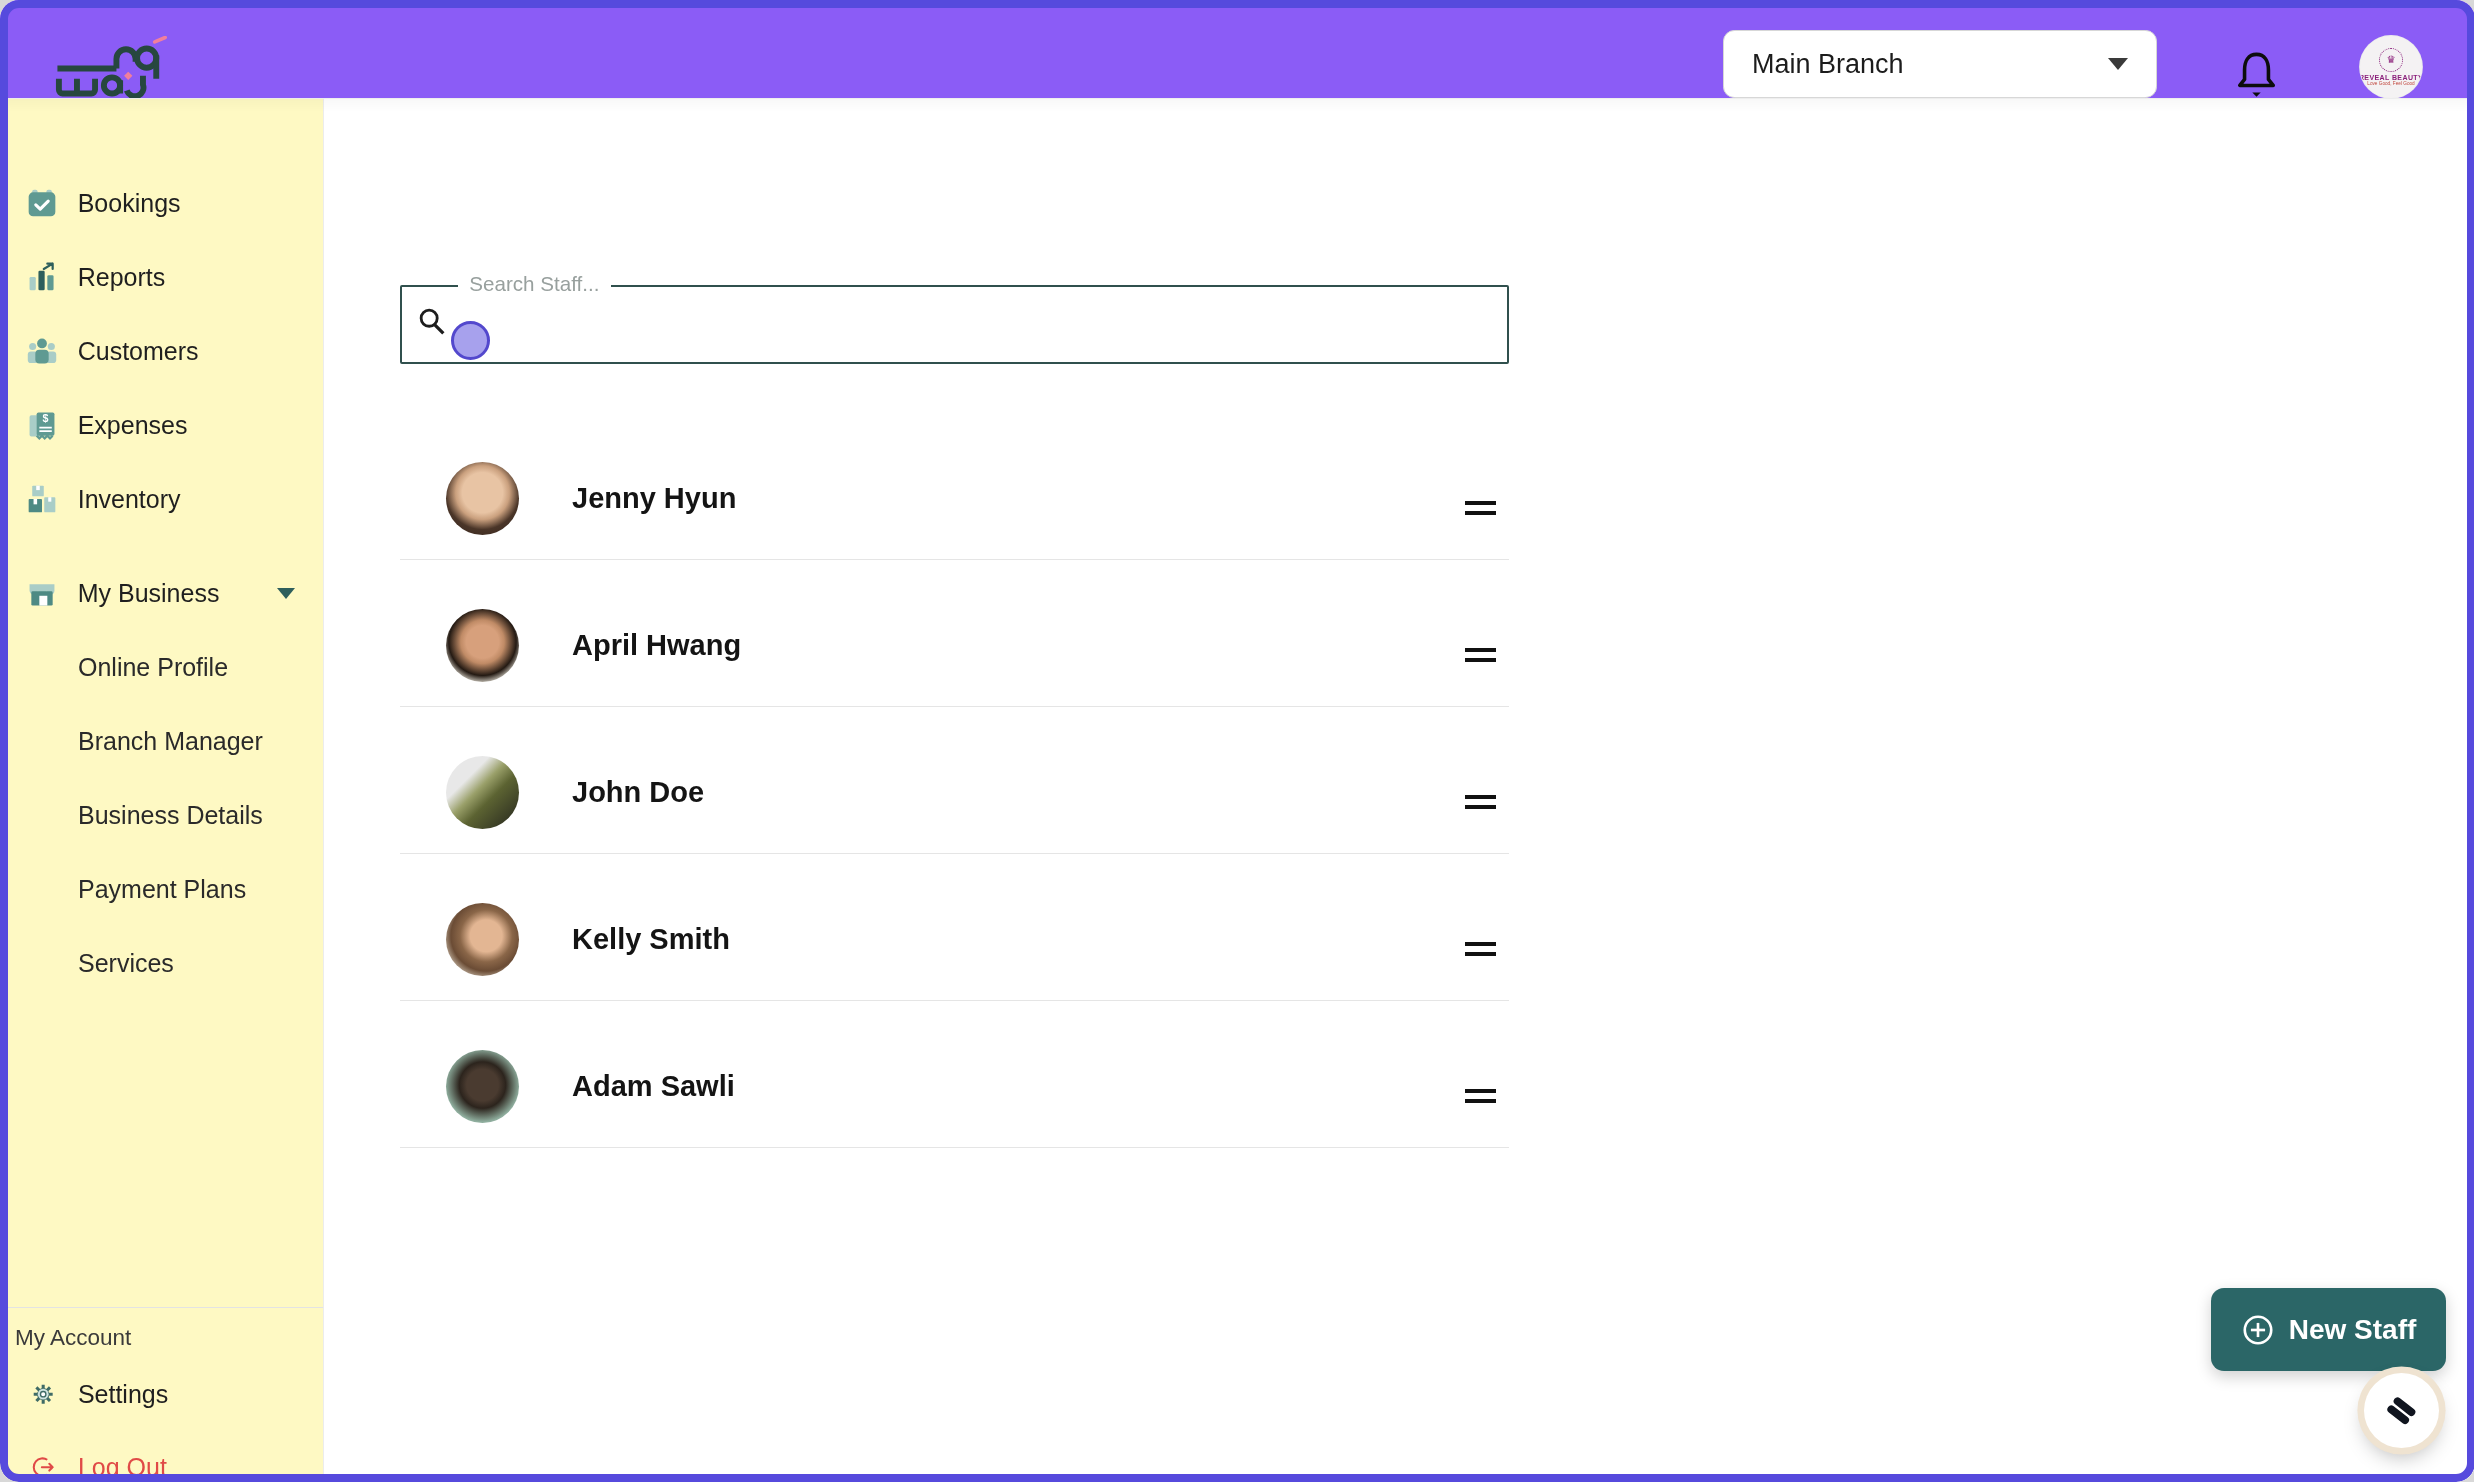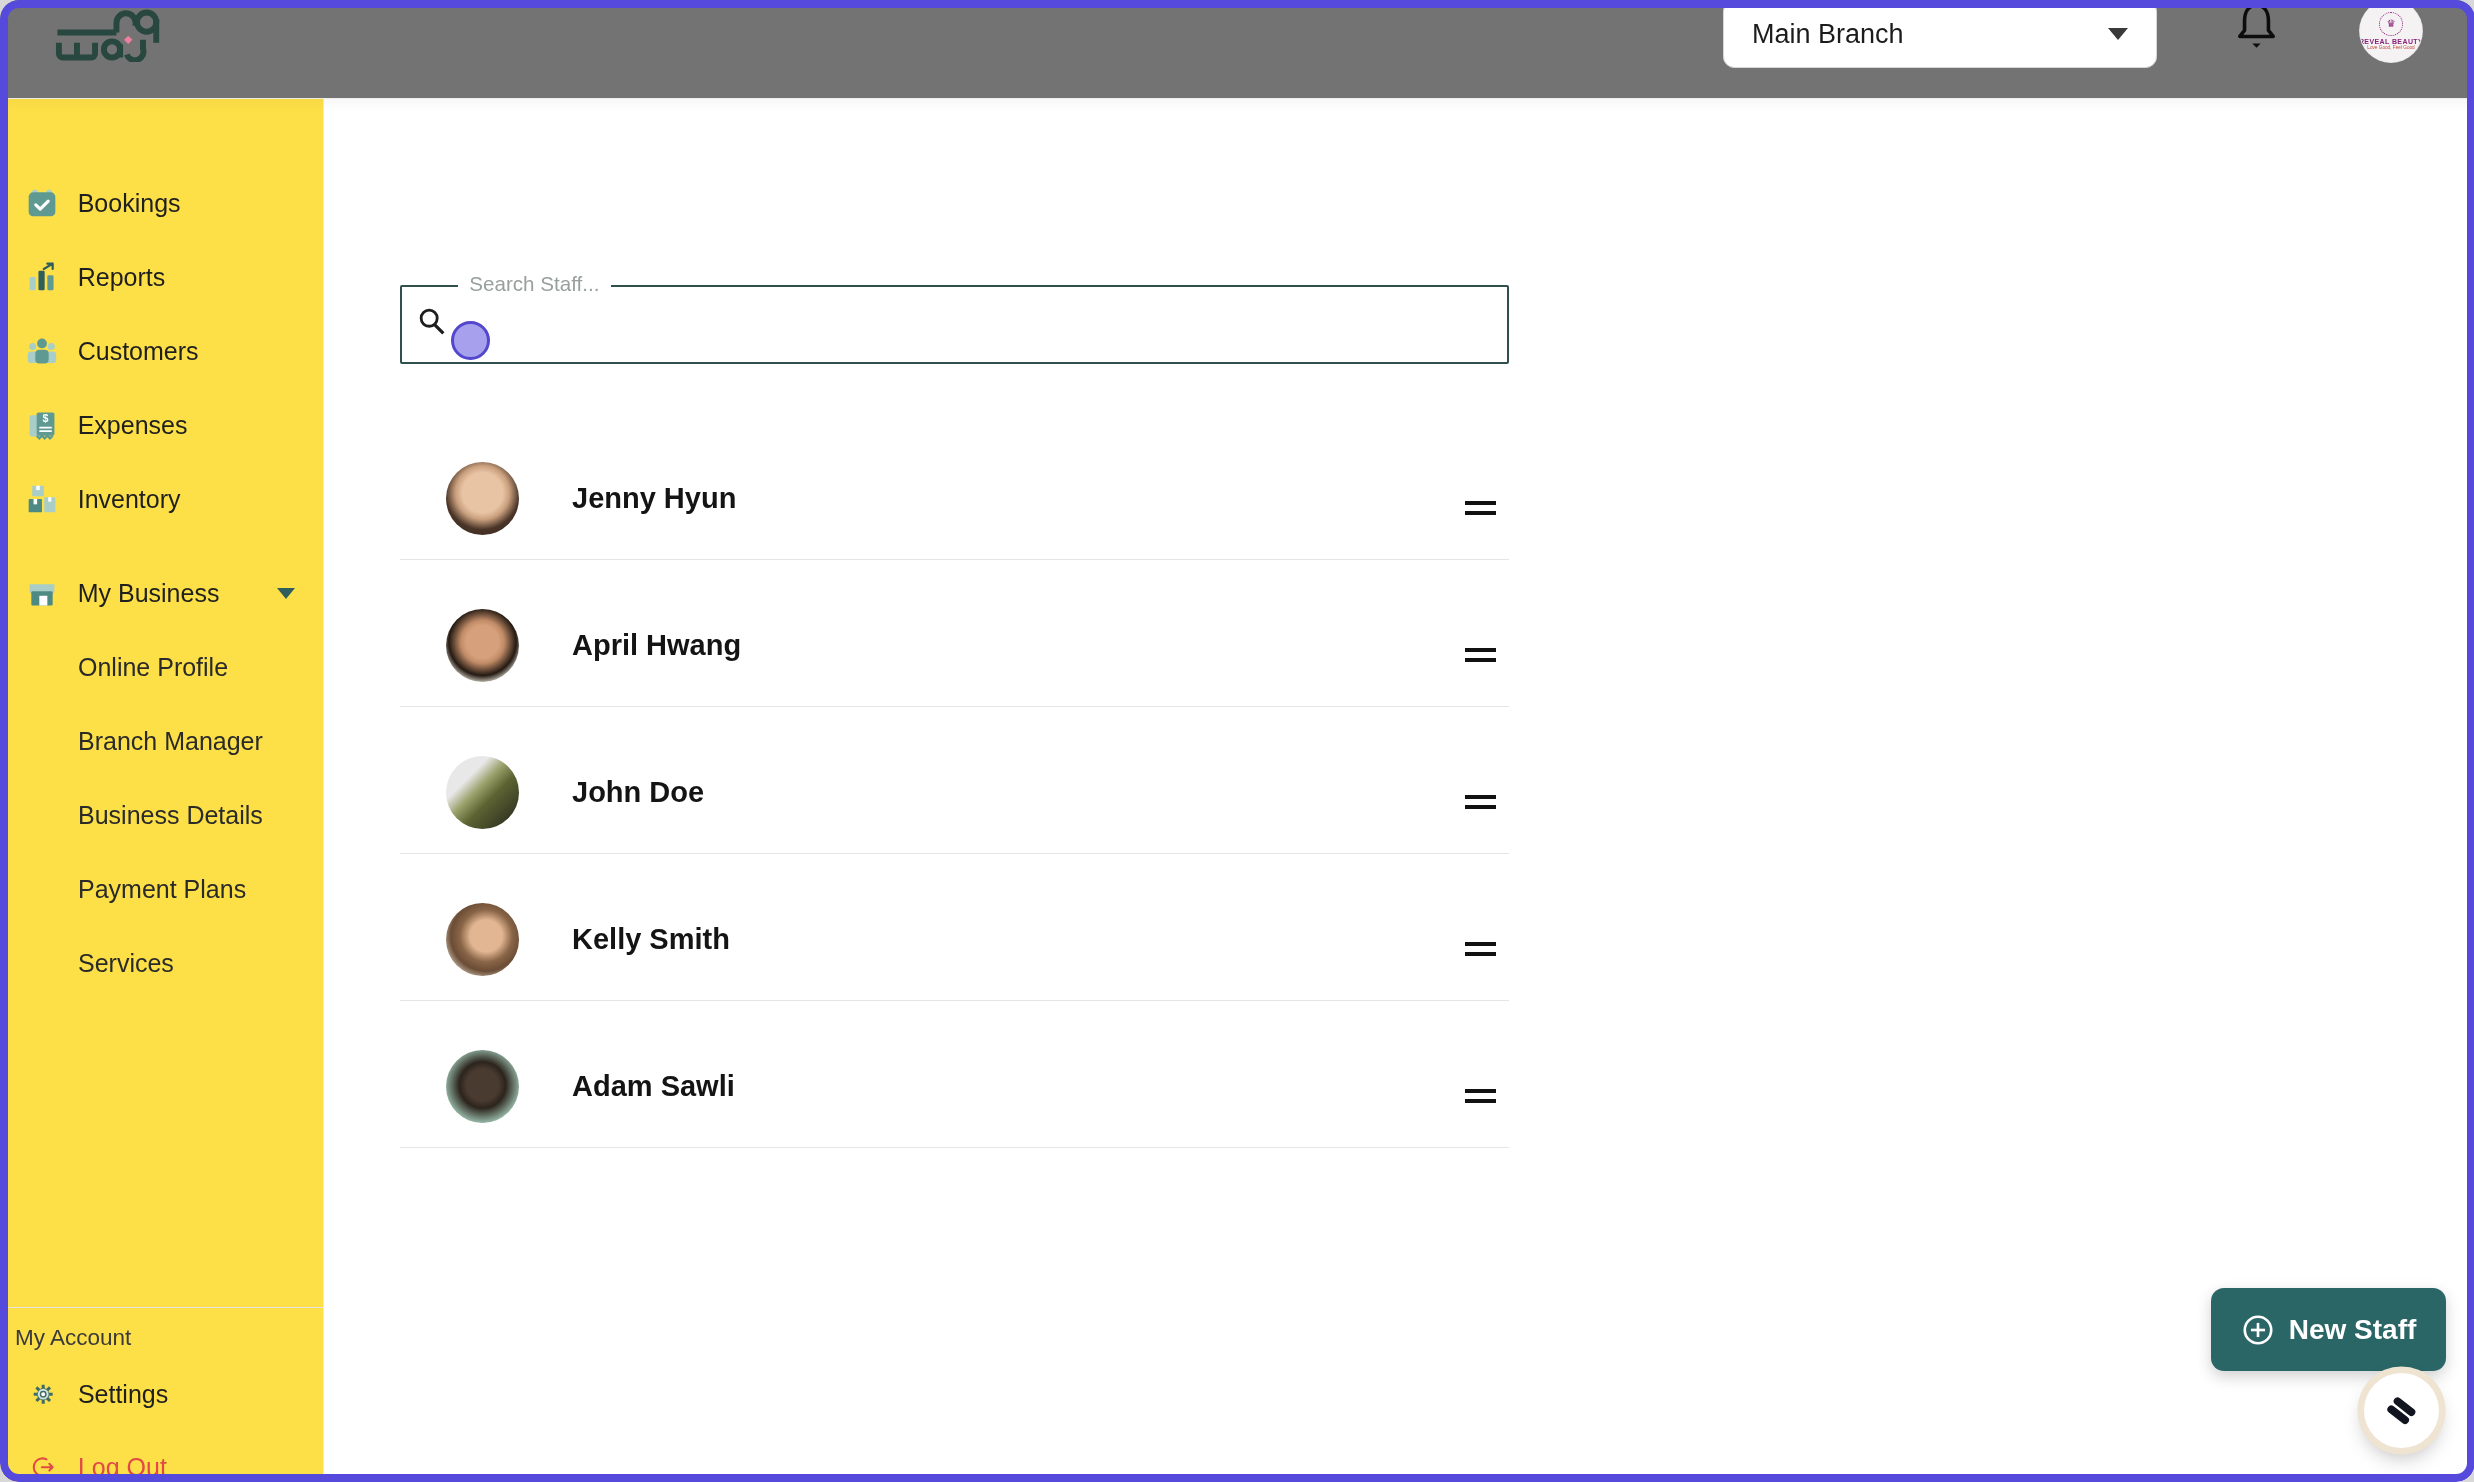--- a/index.html
+++ b/index.html
@@ -21,22 +21,22 @@
     border: 8.4px solid #564add;
     border-radius: 19px;
     pointer-events: none;
     z-index: 60;
   }
 
   
   .topbar {
     position: relative;
     height: 98px;
-    background: #737373;
-    display: flex; align-items: flex-start;
+    background: #8b5cf6;
+    display: flex; align-items: flex-end;
     padding: 0 53px 0 53px;
     box-shadow: 0 0.9px 0 #ededed, 0 5.6px 11.3px rgba(0,0,0,0.035);
     z-index: 5;
     gap: 39px;
   }
   .brand { width: 118px; height: 62px; cursor: pointer; }
   .topbar-spacer { flex: 1; }
   .branch-select {
     width: 434px; height: 68px;
     border: 1.4px solid #d7d7d7; border-radius: 11.3px;
@@ -68,21 +68,21 @@
   }
   .avatar-txt { font-size: 7px; font-weight: 700; color: #8a1f7a; letter-spacing: 0.4px; margin-top: 1.9px; white-space: nowrap; }
   .avatar-sub { font-size: 4.7px; color: #c2483f; white-space: nowrap; }
 
   
   .shell { display: flex; height: 1385px; }
   .sidebar {
     position: relative;
     width: 324px; flex: 0 0 324px;
     border-right: 0.9px solid #ececec;
-    background: #fde047;
+    background: #fef9c3;
     padding-top: 68px;
   }
   .nav-item {
     height: 74px;
     display: flex; align-items: center;
     padding-left: 26px;
     cursor: pointer;
     font-size: 25px; color: #1f1f1f; font-weight: 500;
   }
   .nav-item .ic { width: 32px; height: 32px; margin-right: 19.7px; flex: 0 0 32px; }

